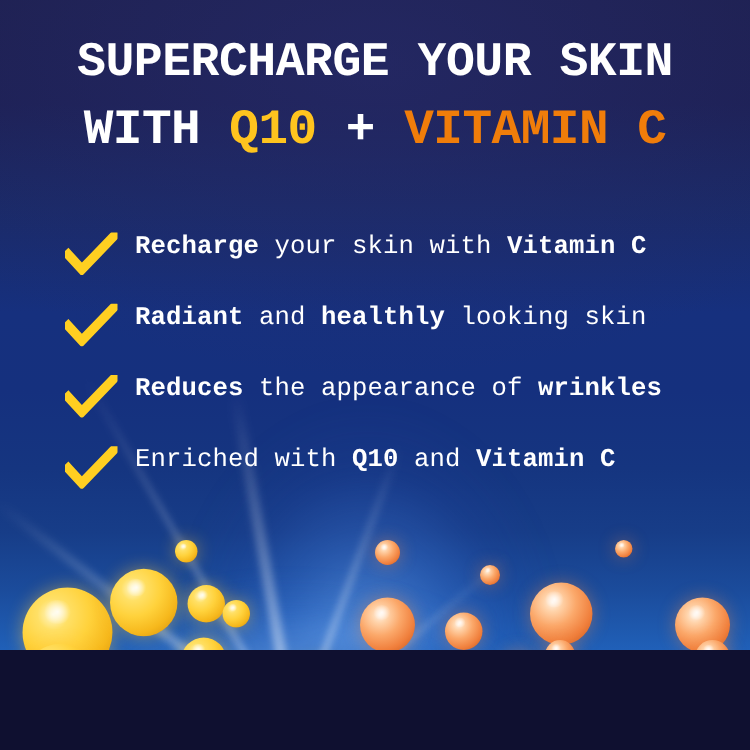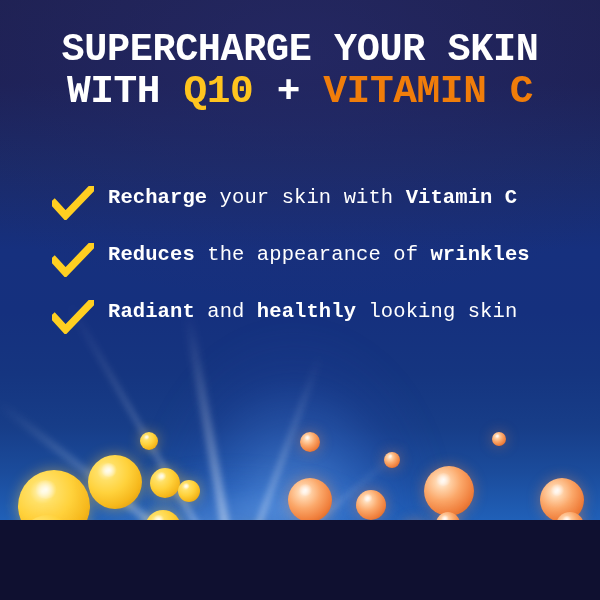--- a/index.html
+++ b/index.html
@@ -118,21 +118,21 @@
   }
   .hl-line {
     display: block;
     font-weight: 800;
     font-style: normal;
     font-size: 39px;
     letter-spacing: -0.4px;
     white-space: nowrap;
   }
   .hl-line.l1 { font-size: 38.5px; }
-  .hl-line.l2 { font-size: 39.5px; margin-top: 3px; }
+  .hl-line.l2 { font-size: 39.5px; margin-top: 15px; }
   .w-white  { color: #ffffff; }
   .w-yellow { color: #ffc41e; }
   .w-orange { color: #f07d0a; }
   .hl-line span { display: inline; }
 
   
   .bullets {
     position: absolute;
     left: 52px;
     top: 186px;
@@ -260,23 +260,29 @@
       <div class="bullet">
         <svg class="check" viewBox="0 0 42 34">
           <path d="M2.5 17.5 L13.5 29.5 L39.5 2.5" fill="none" stroke="#ffcf21" stroke-width="7.5" stroke-linecap="square" stroke-linejoin="miter"></path>
         </svg>
         <div class="btext"><span class="bold">Recharge</span><span class="lite"> your skin with </span><span class="bold">Vitamin C</span></div>
       </div>
       <div class="bullet">
         <svg class="check" viewBox="0 0 42 34">
           <path d="M2.5 17.5 L13.5 29.5 L39.5 2.5" fill="none" stroke="#ffcf21" stroke-width="7.5" stroke-linecap="square" stroke-linejoin="miter"></path>
         </svg>
+        <div class="btext"><span class="bold">Radiant</span><span class="lite"> and </span><span class="bold">healthly</span><span class="lite"> looking skin</span></div>
+      </div>
+      <div class="bullet">
+        <svg class="check" viewBox="0 0 42 34">
+          <path d="M2.5 17.5 L13.5 29.5 L39.5 2.5" fill="none" stroke="#ffcf21" stroke-width="7.5" stroke-linecap="square" stroke-linejoin="miter"></path>
+        </svg>
         <div class="btext"><span class="bold">Reduces</span><span class="lite"> the appearance of </span><span class="bold">wrinkles</span></div>
       </div>
       <div class="bullet">
         <svg class="check" viewBox="0 0 42 34">
           <path d="M2.5 17.5 L13.5 29.5 L39.5 2.5" fill="none" stroke="#ffcf21" stroke-width="7.5" stroke-linecap="square" stroke-linejoin="miter"></path>
         </svg>
-        <div class="btext"><span class="bold">Radiant</span><span class="lite"> and </span><span class="bold">healthly</span><span class="lite"> looking skin</span></div>
+        <div class="btext"><span class="lite">Enriched with </span><span class="bold">Q10</span><span class="lite"> and </span><span class="bold">Vitamin C</span></div>
       </div>
     </div>
 
 </div>
 
 </body></html>

